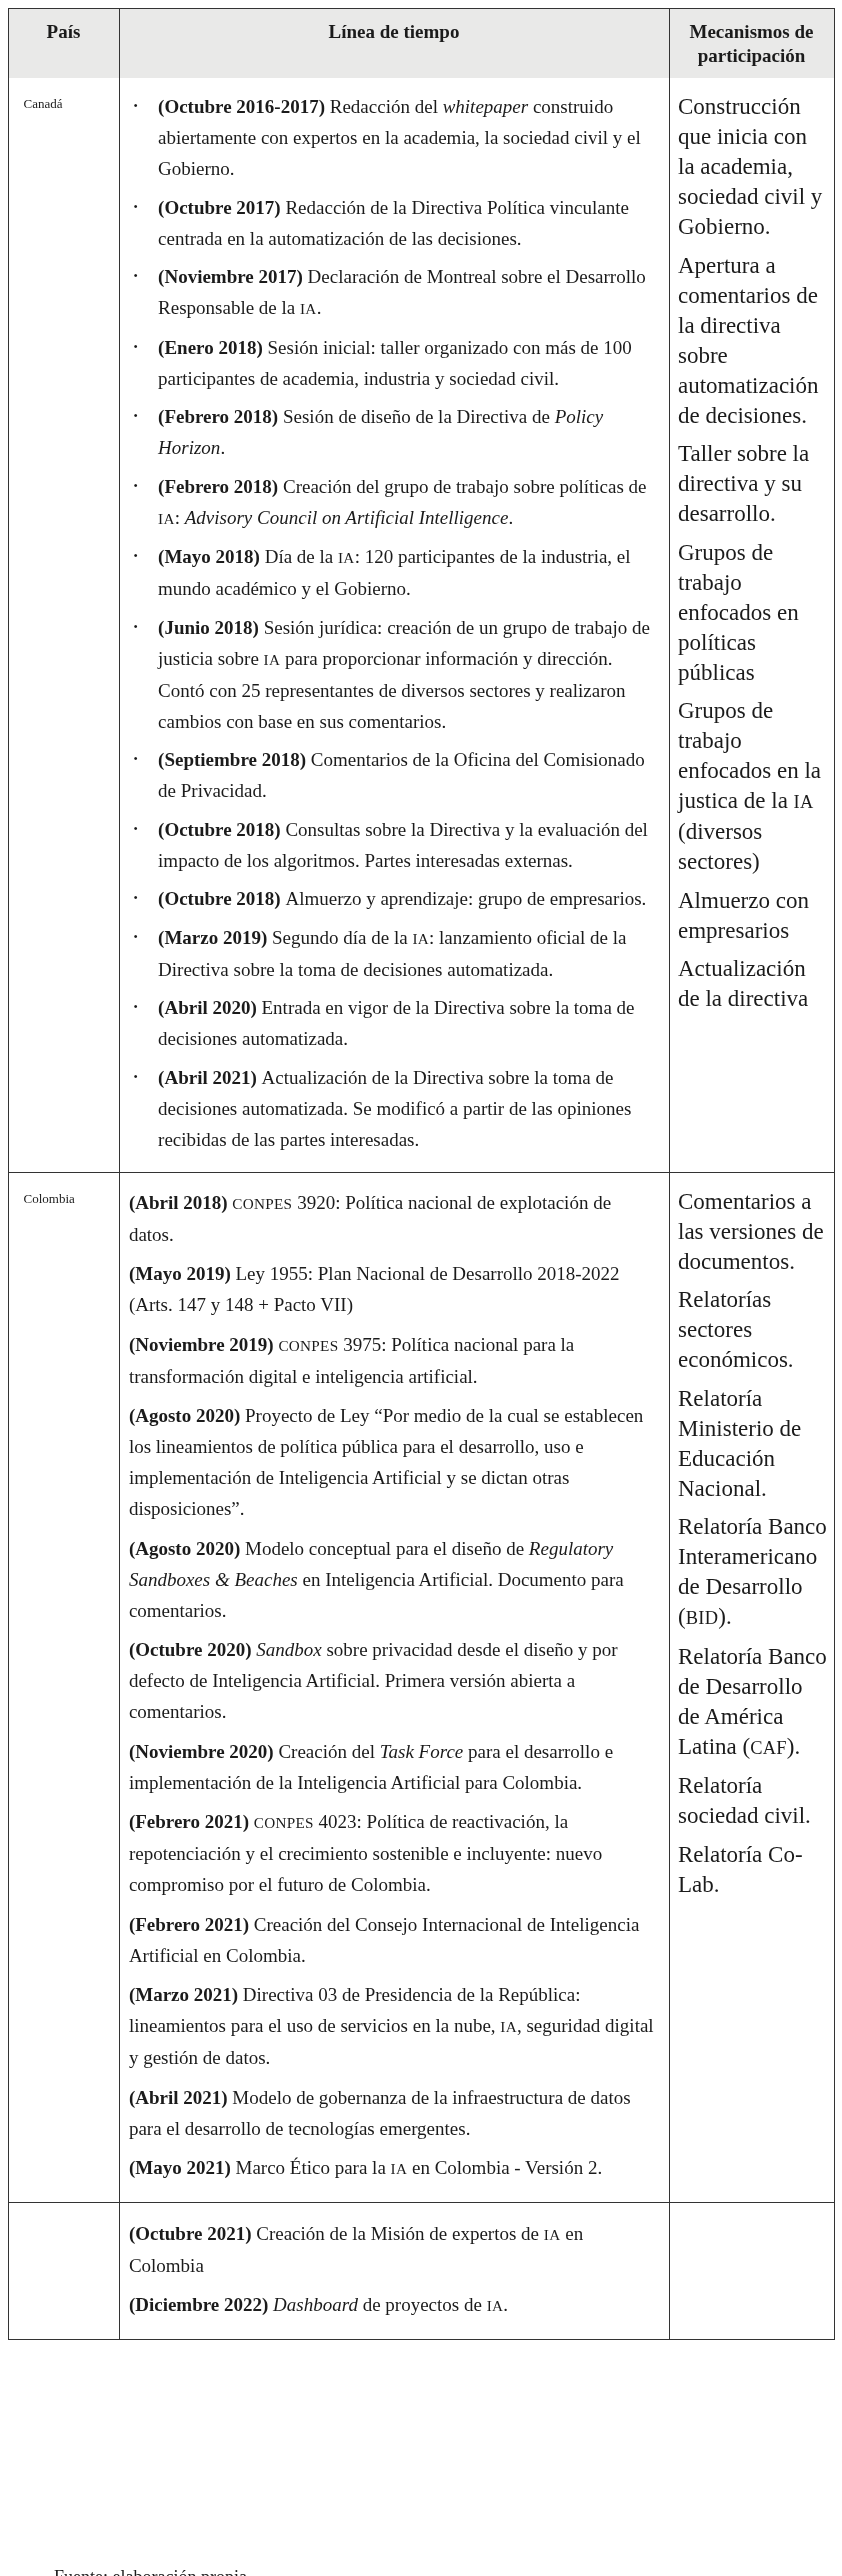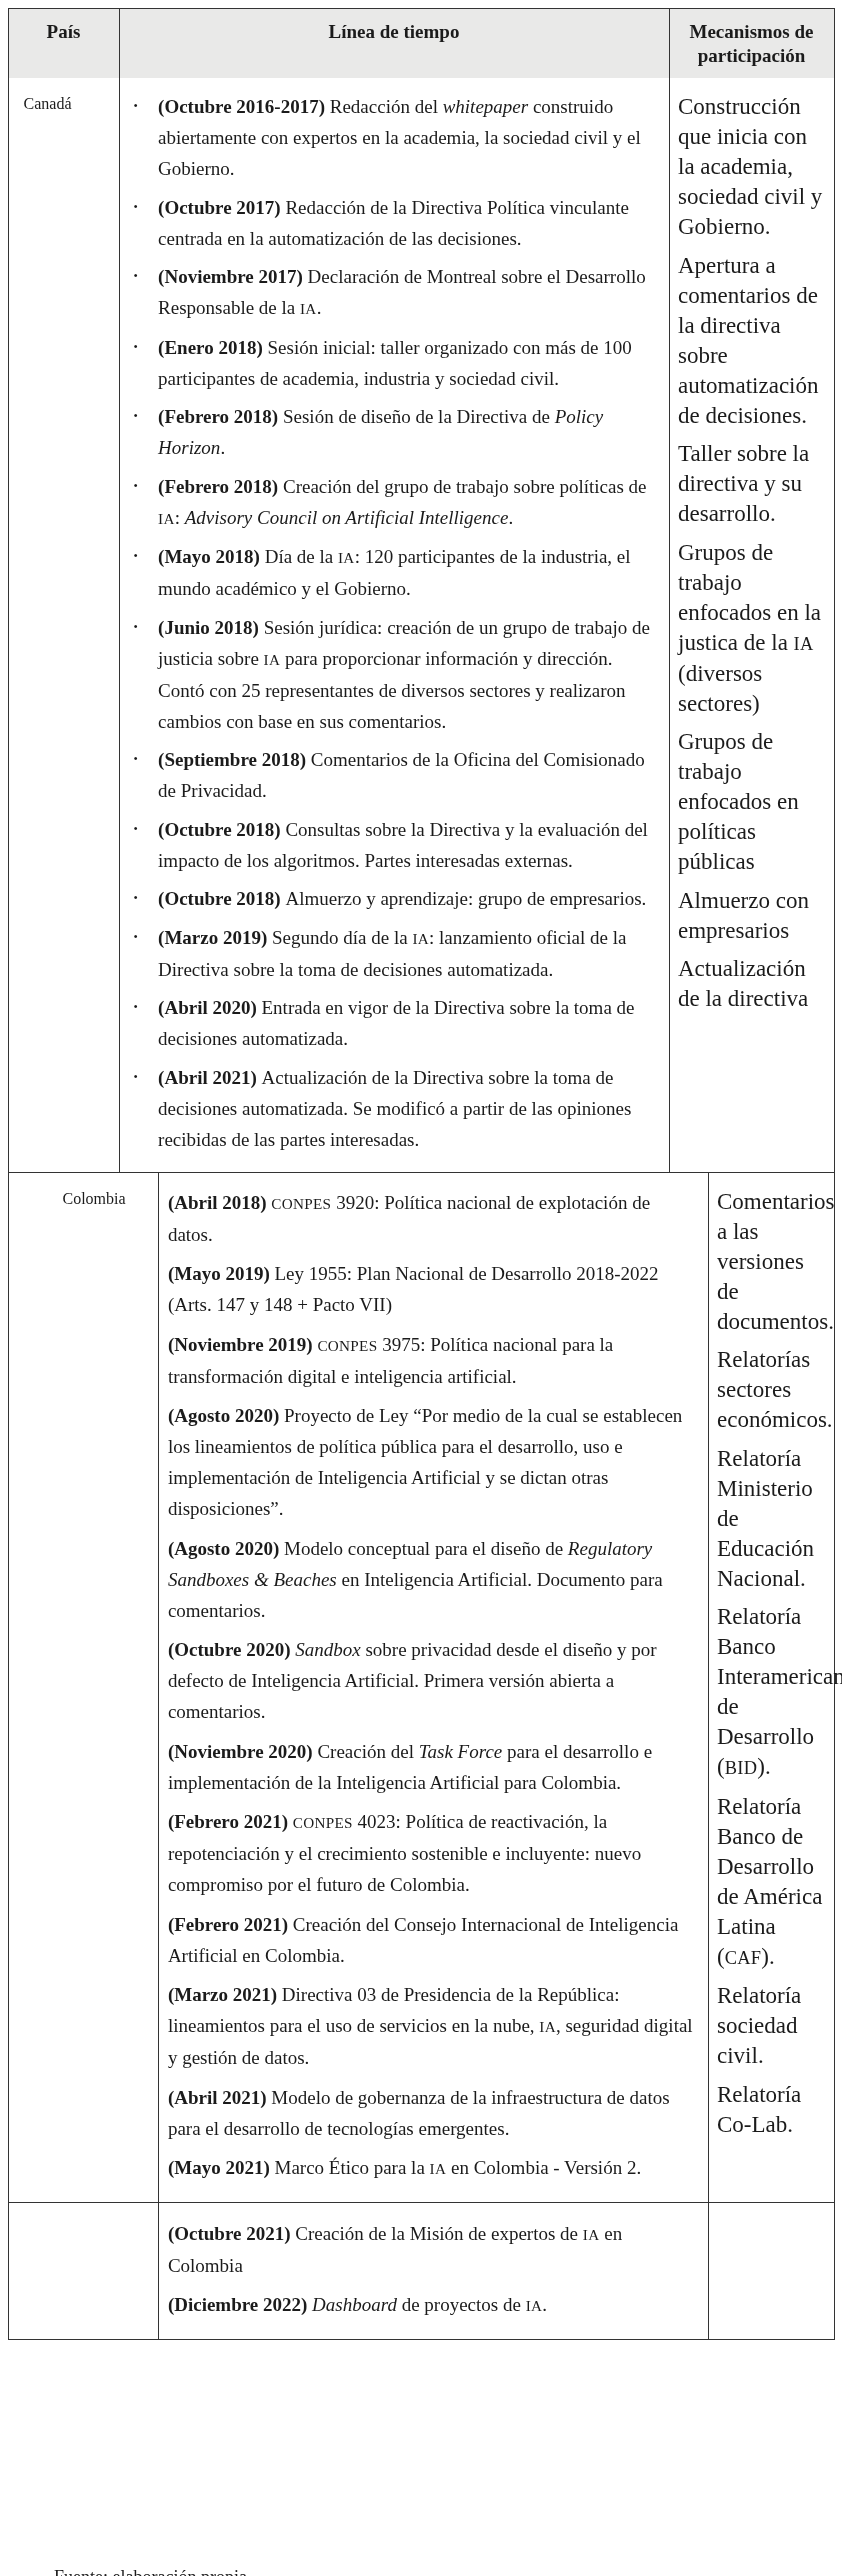--- a/index.html
+++ b/index.html
@@ -24,40 +24,39 @@
     border: 1.9px solid #333333;
     box-sizing: border-box;
     background: #ffffff;
   }
   .tr {
     display: grid;
     grid-template-columns: 110px 550px 1fr;
   }
   .tr + .tr {
     border-top: 1.4px solid #333333;
-    padding-left: 39px;
   }
   .td {
     box-sizing: border-box;
     min-width: 0;
   }
   .td + .td {
     border-left: 1.4px solid #333333;
   }
   .thead .td {
     background: #e9e9e8;
     font-weight: bold;
     font-size: 19px;
     line-height: 24.5px;
     text-align: center;
     padding: 11.3px 5.7px 9.4px 5.7px;
     min-height: 60px;
   }
   .country-cell {
-    font-size: 16px;
+    font-size: 13px;
     line-height: 26.4px;
     padding: 13.2px 3.8px 5.7px 15px;
   }
   .timeline-cell {
     padding: 5.7px 11.3px 9.4px 9.4px;
     font-size: 19px;
     line-height: 31px;
   }
   .mech-cell {
     padding: 5.7px 5.7px 9.4px 8.5px;
@@ -169,22 +168,22 @@
           </div>
           <div class="t-item">
             <span class="bullet">•</span>
             <div class="t-text"><strong>(Abril 2021) </strong>Actualización de la Directiva sobre la toma de decisiones automatizada. Se modificó a partir de las opiniones recibidas de las partes interesadas.</div>
           </div>
         </div>
         <div class="td mech-cell">
           <div class="m-item">Construcción que inicia con la academia, sociedad civil y Gobierno.</div>
           <div class="m-item">Apertura a comentarios de la directiva sobre automatización de decisiones.</div>
           <div class="m-item">Taller sobre la directiva y su desarrollo.</div>
+          <div class="m-item">Grupos de trabajo enfocados en políticas públicas</div>
           <div class="m-item">Grupos de trabajo enfocados en la justica de la <span class="sc">IA</span> (diversos sectores)</div>
-          <div class="m-item">Grupos de trabajo enfocados en políticas públicas</div>
           <div class="m-item">Almuerzo con empresarios</div>
           <div class="m-item">Actualización de la directiva</div>
         </div>
       </div>
       <div class="tr">
         <div class="td country-cell">Colombia</div>
         <div class="td timeline-cell">
           <div class="t-item no-bullet"><strong>(Abril 2018) </strong><span class="sc">CONPES</span> 3920: Política nacional de explotación de datos.</div>
           <div class="t-item no-bullet"><strong>(Mayo 2019) </strong>Ley 1955: Plan Nacional de Desarrollo 2018-2022 (Arts. 147 y 148 + Pacto VII)</div>
           <div class="t-item no-bullet"><strong>(Noviembre 2019) </strong><span class="sc">CONPES</span> 3975: Política nacional para la transformación digital e inteligencia artificial.</div>

